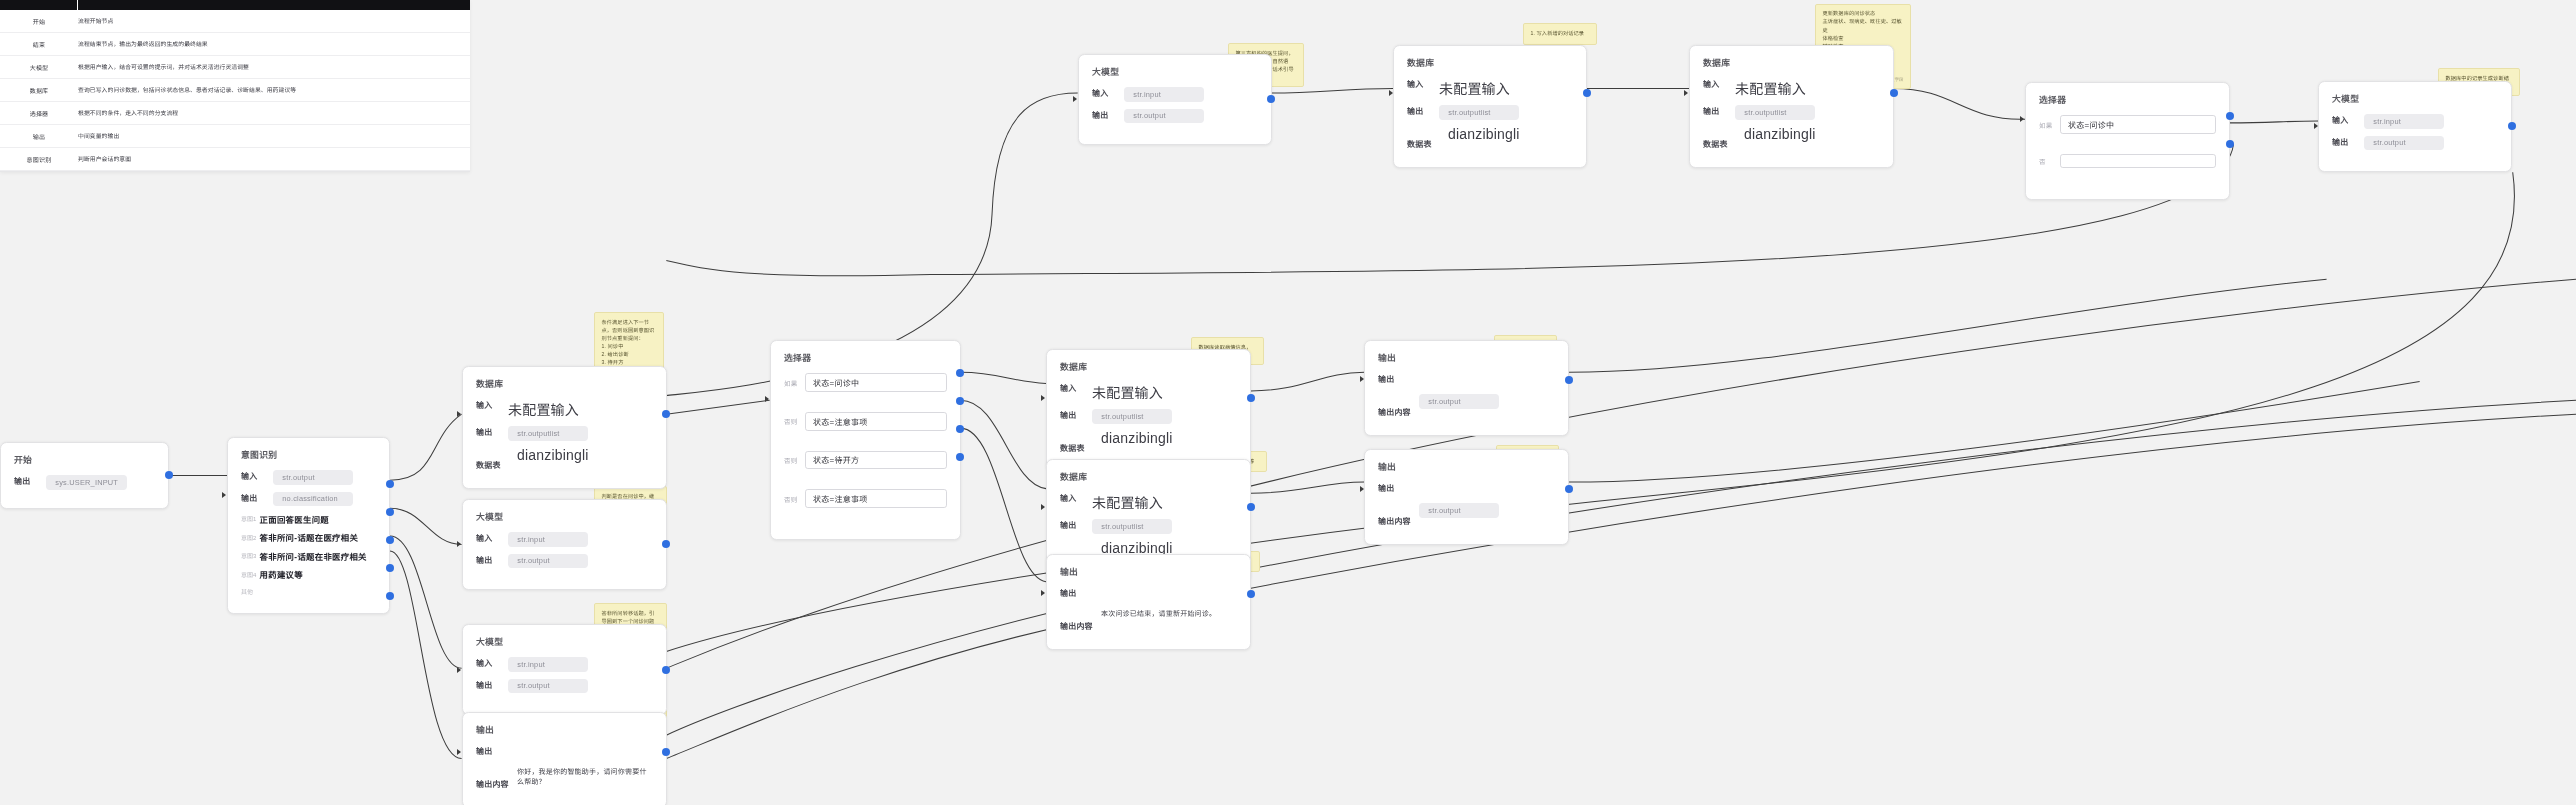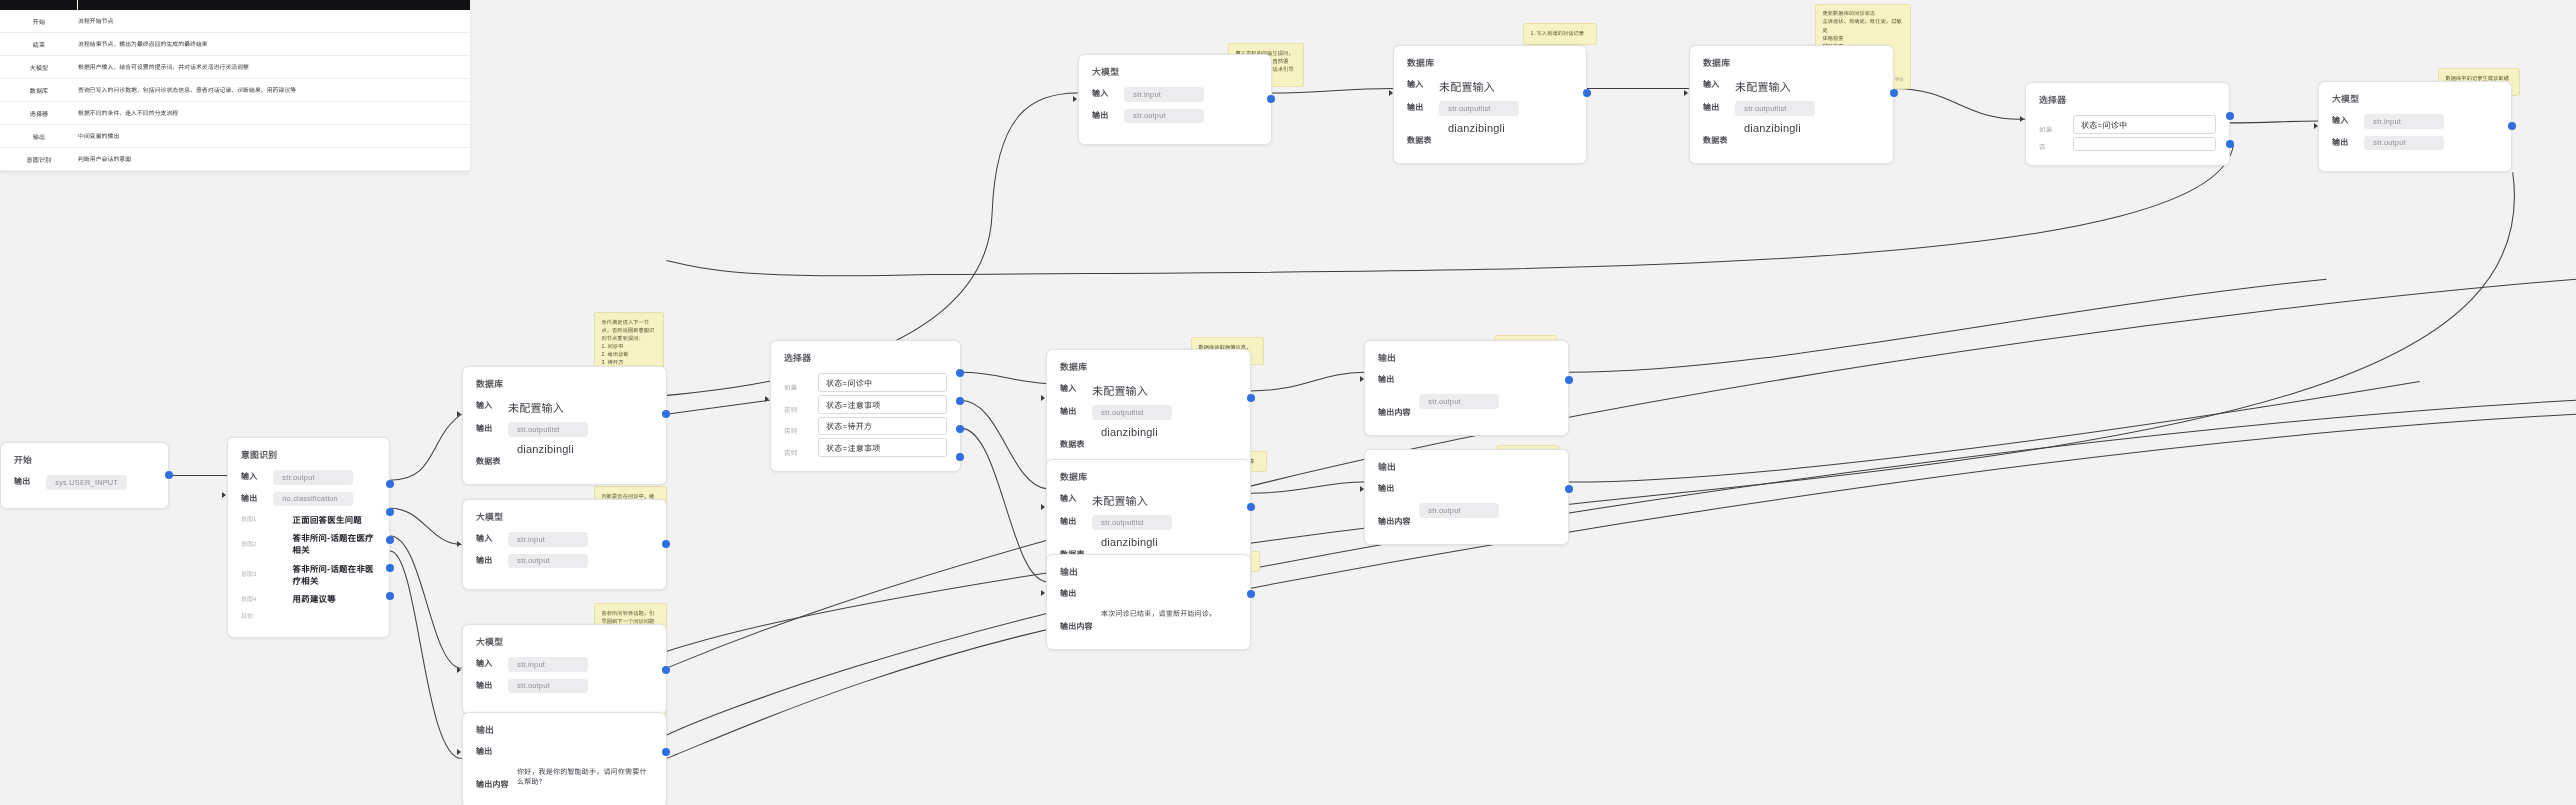--- a/index.html
+++ b/index.html
@@ -61,49 +61,49 @@
     background: #ececef;
     border-radius: 3.7px;
     color: #8e8e97;
     font-size: 7.4px;
     padding: 2.8px 9.3px;
     min-width: 80px;
     display: inline-block;
     letter-spacing: 0.2px;
   }
   .plain {
-    font-size: 11px;
+    font-size: 14px;
     color: #3c3c44;
     letter-spacing: 0.2px;
   }
   .plain.small { font-size: 7px; }
 
   
-  .cond-row { display: flex; align-items: flex-end; margin-bottom: 3px; gap: 13px; }
+  .cond-row { display: flex; align-items: center; margin-bottom: 20px; }
   .cond-tag {
     font-size: 6.5px;
     color: #a9a9b2;
     width: 20.5px;
     flex: none;
     letter-spacing: 0.2px;
   }
   .cond-box {
     border: 0.9px solid #d9d9de;
     border-radius: 2.8px;
     background: #fff;
     font-size: 8px;
     color: #2f2f36;
     padding: 2.8px 7.4px;
     flex: 1;
     letter-spacing: 0.3px;
     min-height: 14px;
   }
 
   
-  .branch-row { display: flex; align-items: center; margin-bottom: 6.5px; gap: 33px; }
+  .branch-row { display: flex; align-items: center; margin-bottom: 6.5px; }
   .branch-tag {
     font-size: 6px;
     color: #b6b6bd;
     width: 18.6px;
     flex: none;
   }
   .branch-text {
     font-size: 8.4px;
     color: #22222a;
     font-weight: 600;

